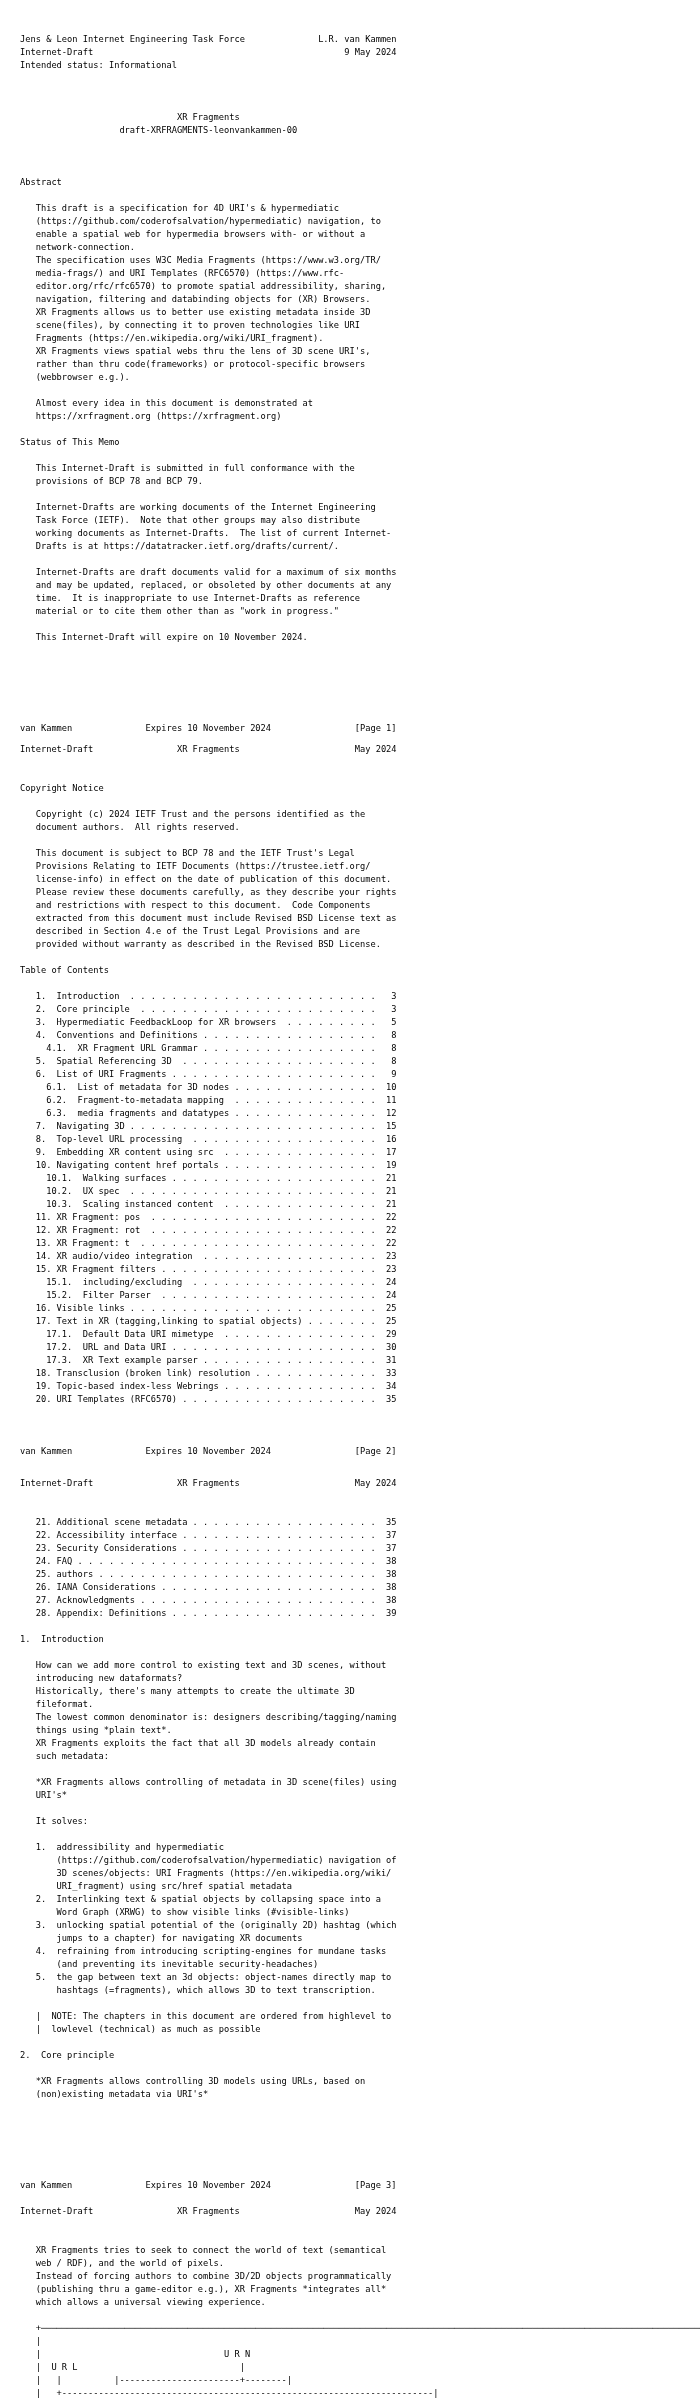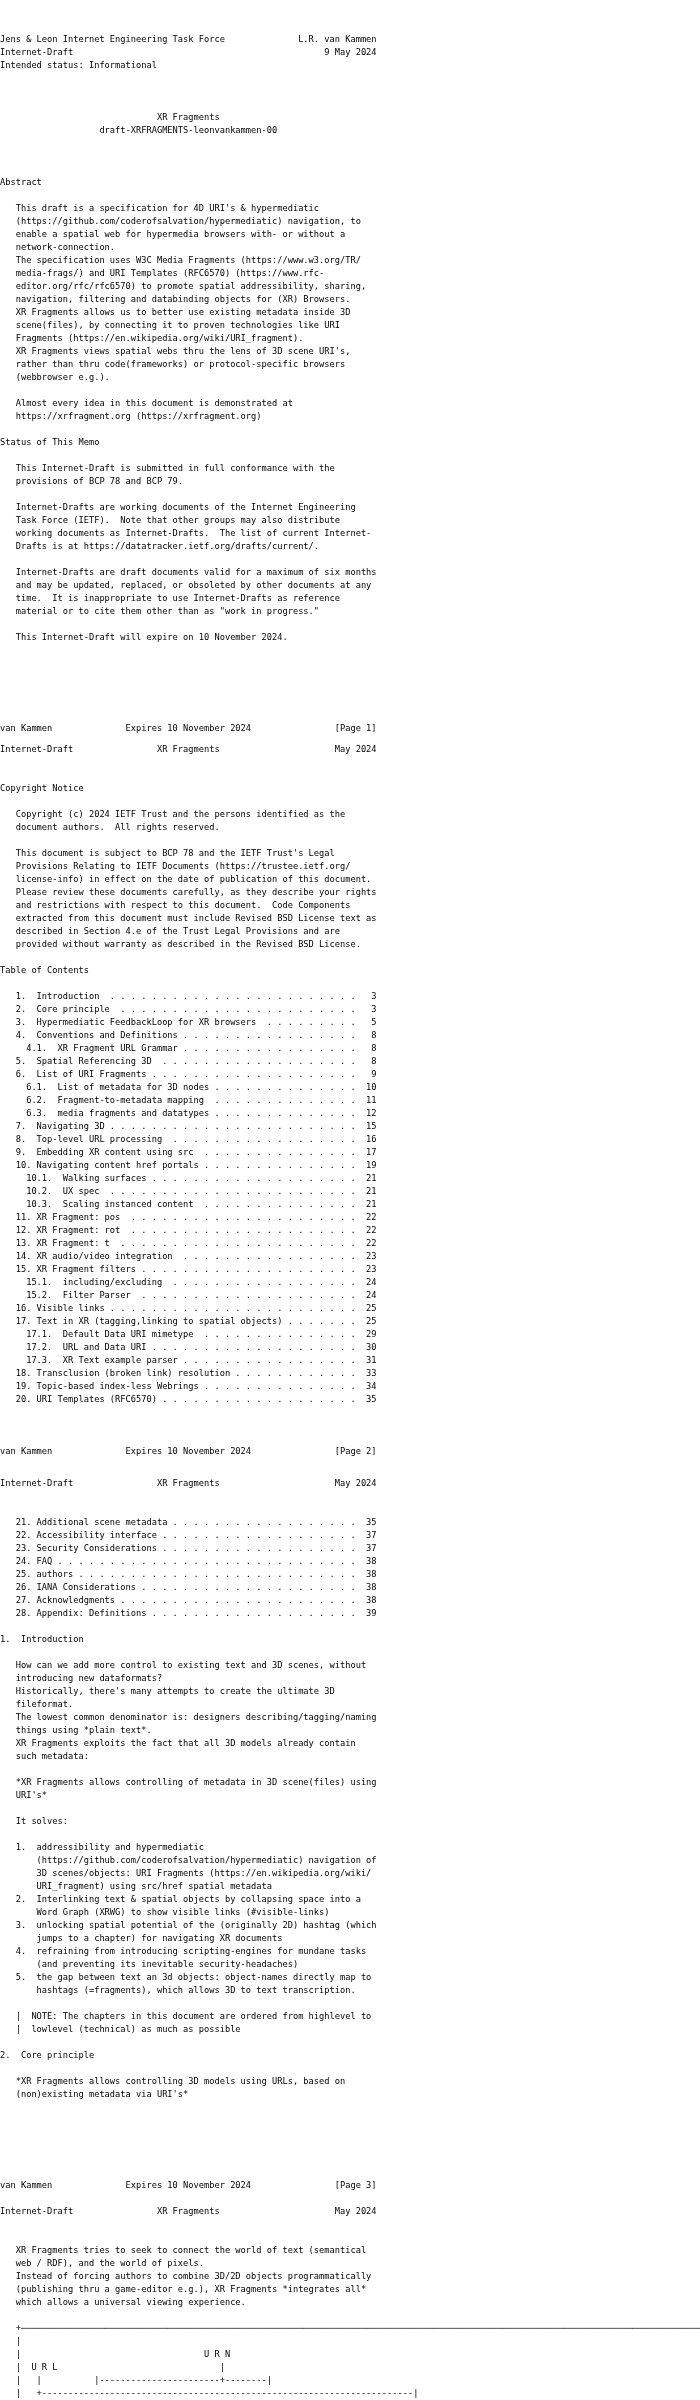--- a/index.html
+++ b/index.html
@@ -10,21 +10,21 @@
   body {
     width: 700px;
     height: 2400px;
     position: relative;
     overflow: hidden;
   }
   .rfc-page {
     position: absolute;
     left: 0;
     margin: 0;
-    padding: 0 0 0 0;
+    padding: 0 0 0 20px;
     font-family: "DejaVu Sans Mono", "Liberation Mono", monospace;
     font-size: 8.7px;
     line-height: 13px;
     color: #000000;
     white-space: pre;
   }
   #page1 { top: 33px; }
   #page2 { top: 743px; }
   #page3 { top: 1477px; }
   #page4 { top: 2205px; }

